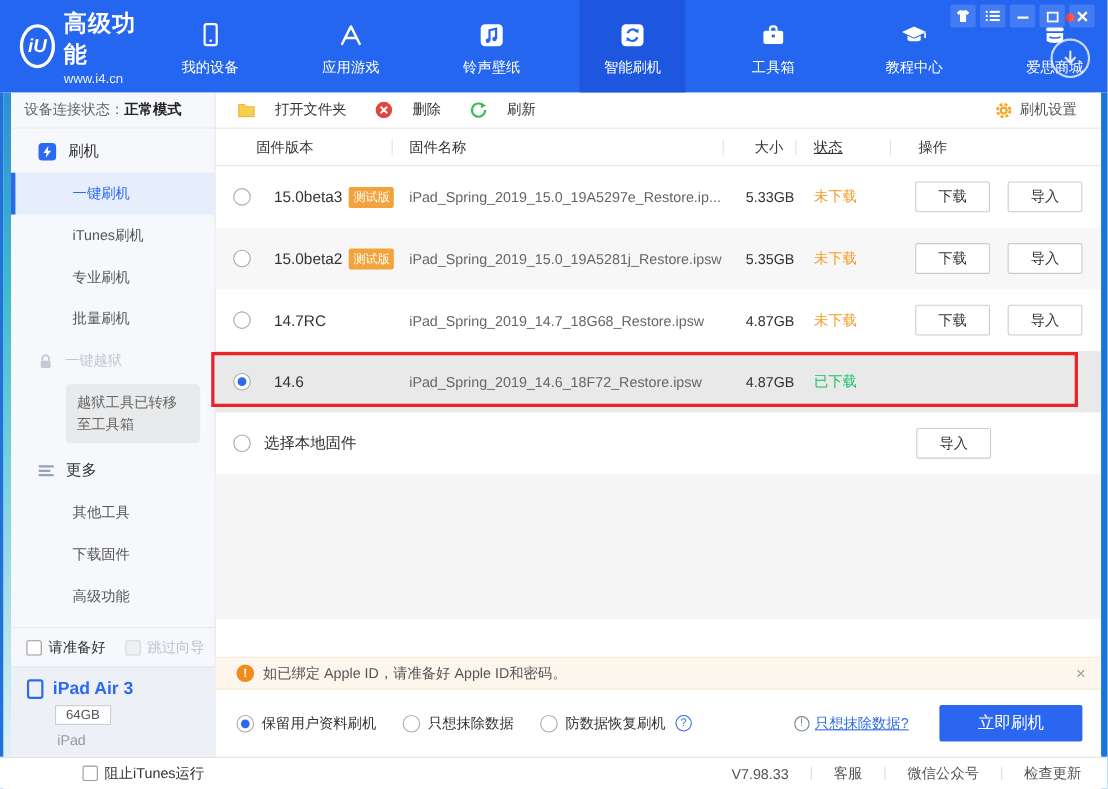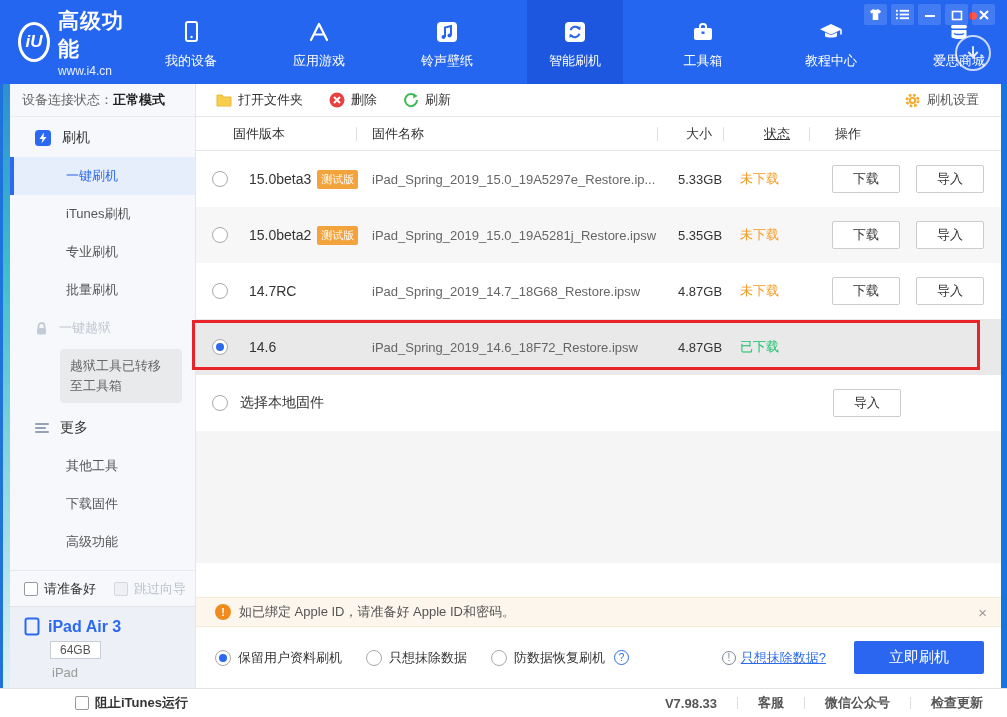--- a/index.html
+++ b/index.html
@@ -56,28 +56,28 @@
   .chk.dim .chk-box { border-color:#d3d7de; background:#eef0f3; }
   .device { background:#edf1f7; border-top:1px solid #e2e6ec; padding:10px 0 8px 14px; flex:0 0 auto; }
   .dev-name-row { display:flex; align-items:center; gap:8px; }
   .dev-name { color:#2c69f1; font-weight:bold; font-size:16px; }
   .dev-cap { display:inline-block; margin:5px 0 0 26px; border:1px solid #c9cdd4; background:#fff; color:#555; font-size:12px; padding:1px 9px; }
   .dev-type { margin:6px 0 0 28px; color:#999; font-size:13px; }
 
   
   .main { flex:1 1 auto; display:flex; flex-direction:column; min-width:0; }
   .toolbar { height:33px; border-bottom:1px solid #e6e6e6; display:flex; align-items:center; padding:0 22px 0 20px; flex:0 0 auto; }
-  .tool-btn { display:flex; align-items:center; gap:6px; font-size:13px; color:#333; margin-right:26px; cursor:pointer; }
+  .tool-btn { display:flex; align-items:center; gap:18px; font-size:13px; color:#333; margin-right:26px; cursor:pointer; }
   .tool-right { margin-left:auto; margin-right:0; display:flex; align-items:center; gap:6px; font-size:13px; color:#555; cursor:pointer; }
 
   .thead { height:34px; border-bottom:1px solid #e6e6e6; display:flex; align-items:center; position:relative; font-size:13px; color:#333; flex:0 0 auto; }
   .thead .h-version { position:absolute; left:37px; }
   .thead .h-name { position:absolute; left:176px; }
   .thead .h-size { position:absolute; left:490px; }
-  .thead .h-status { position:absolute; left:568px;text-decoration:underline; }
+  .thead .h-status { position:absolute; left:544px;text-decoration:underline; }
   .thead .h-action { position:absolute; left:639px; }
   .vsep { position:absolute; top:10px; width:1px; height:14px; background:#e0e0e0; }
 
   .trow { height:56px; display:flex; align-items:center; font-size:13px; flex:0 0 auto; }
   .trow.alt { background:#f7f7f7; }
   .trow.sel { background:#e9e9e9; }
   .radio { width:16px; height:16px; border:1px solid #a9a9a9; border-radius:50%; background:#fff; margin-left:16px; flex:0 0 auto; cursor:pointer; position:relative; }
   .radio.on::after { content:""; position:absolute; inset:3px; border-radius:50%; background:#2c69f1; }
   .c-version { width:138px; margin-left:6px; padding-left:15px; color:#333; font-size:14px; display:flex; align-items:center; flex:0 0 auto; }
   .badge { background:#f2a33c; color:#fff; font-size:11px; border-radius:2px; padding:2px 4px; margin-left:6px; }
@@ -105,21 +105,21 @@
   .help-q { width:15px; height:15px; border-radius:50%; border:1px solid #2e6be6; color:#2e6be6; font-size:10px;
     display:flex; align-items:center; justify-content:center; margin-left:2px; }
   .erase { margin-left:auto; display:flex; align-items:center; gap:5px; margin-right:28px; cursor:pointer; }
   .info-i { width:14px; height:14px; border-radius:50%; border:1px solid #7c8698; color:#7c8698; font-size:10px;
     display:flex; align-items:center; justify-content:center; }
   .erase-link { color:#2e6be6; text-decoration:underline; }
   .flash-btn { width:130px; height:33px; background:#2a66f0; color:#fff; font-size:15px; border:none; border-radius:2px;
     display:flex; align-items:center; justify-content:center; margin-right:17px; cursor:pointer; }
 
   
-  .footer { height:29px; border-top:1px solid #e2e2e2; background:#fff; display:flex; align-items:center; font-size:13px; color:#444; flex:0 0 auto; padding-left:75px; position:relative; z-index:7;font-weight:bold; }
+  .footer { height:29px; border-top:1px solid #e2e2e2; background:#fff; display:flex; align-items:center; font-size:13px; color:#444; flex:0 0 auto; padding-left:75px; position:relative; z-index:7; }
   .foot-right { margin-left:auto; display:flex; align-items:center; margin-right:24px; color:#555; }
   .foot-sep { width:1px; height:12px; background:#ddd; margin:0 20px; }
   .foot-link { cursor:pointer; }
 
   
   .hl-box { position:absolute; left:192px; top:320px; width:788px; height:50px; border:3px solid #e8242b; z-index:8; pointer-events:none; }
 
   svg { display:block; }
 </style>
 </head>

